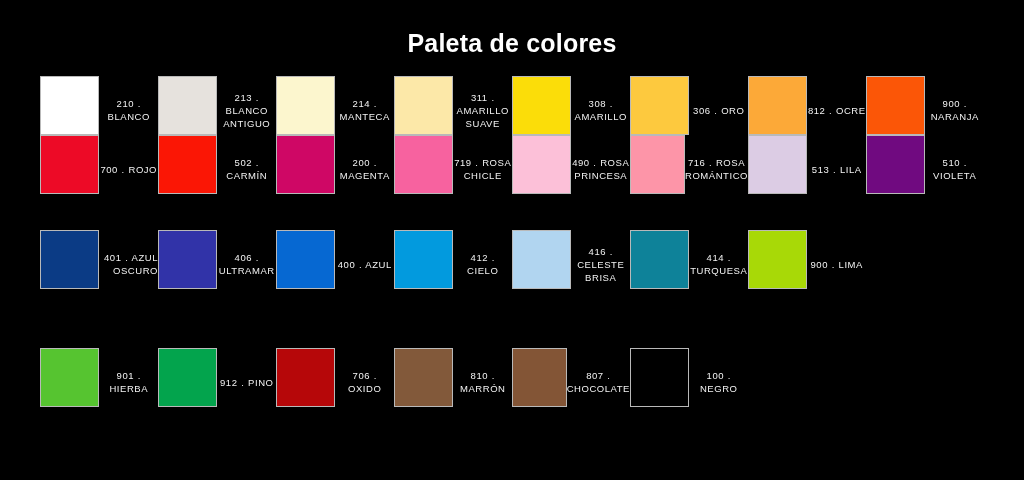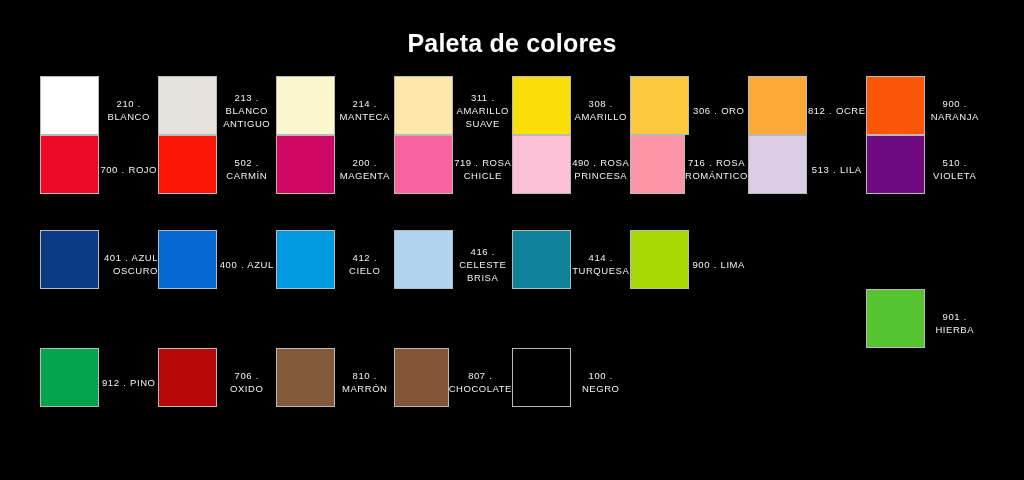--- a/index.html
+++ b/index.html
@@ -151,20 +151,24 @@
       <div class="row-gap-tall"></div>
       <div class="row-gap-tall"></div>
       <div class="row-gap-tall"></div>
       <div class="row-gap-tall"></div>
       <div class="row-gap-tall"></div>
       <div class="swatch-cell">
         <div class="swatch-chip" style="background: rgb(11, 59, 133); border-color: rgb(185, 185, 185);"></div>
         <div class="swatch-label" style="color: rgb(242, 242, 242); text-align: right;">401 . AZUL OSCURO</div>
       </div>
       <div class="swatch-cell">
+        <div class="swatch-chip" style="background: rgb(49, 51, 168); border-color: rgb(185, 185, 185);"></div>
+        <div class="swatch-label" style="color: rgb(242, 242, 242);">406 . ULTRAMAR</div>
+      </div>
+      <div class="swatch-cell">
         <div class="swatch-chip" style="background: rgb(6, 104, 210); border-color: rgb(185, 185, 185);"></div>
         <div class="swatch-label" style="color: rgb(242, 242, 242);">400 . AZUL</div>
       </div>
       <div class="swatch-cell">
         <div class="swatch-chip" style="background: rgb(2, 154, 222); border-color: rgb(185, 185, 185);"></div>
         <div class="swatch-label" style="color: rgb(242, 242, 242);">412 . CIELO</div>
       </div>
       <div class="swatch-cell">
         <div class="swatch-chip" style="background: rgb(177, 213, 240); border-color: rgb(185, 185, 185);"></div>
         <div class="swatch-label" style="color: rgb(242, 242, 242);">416 . CELESTE BRISA</div>

